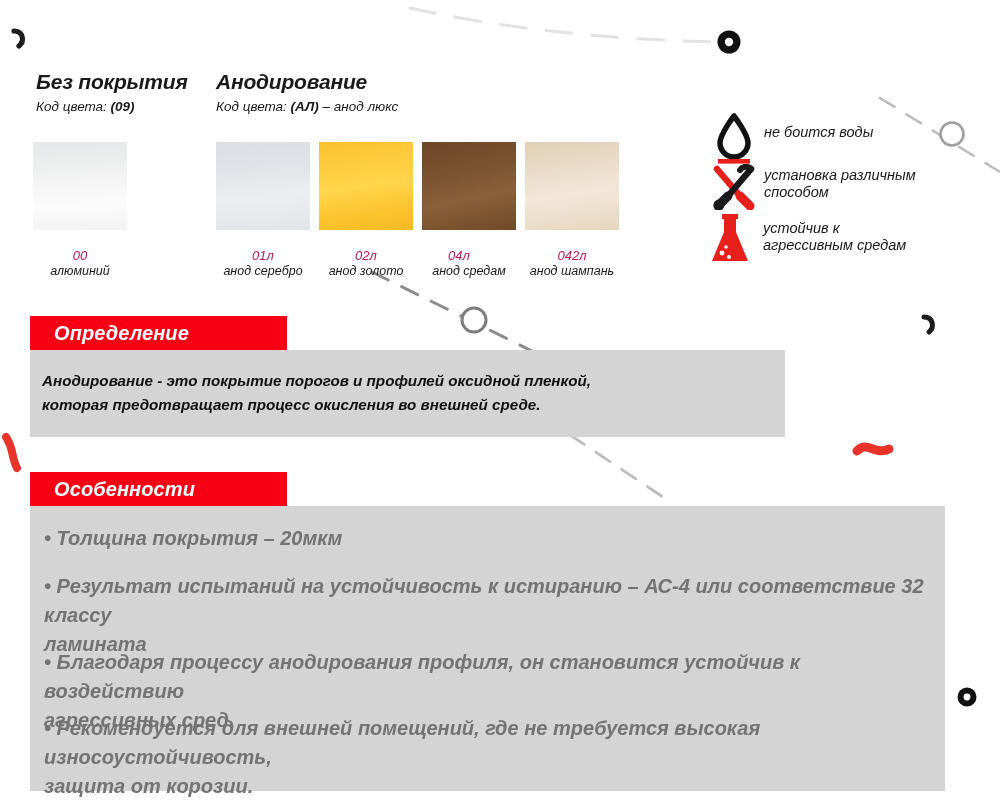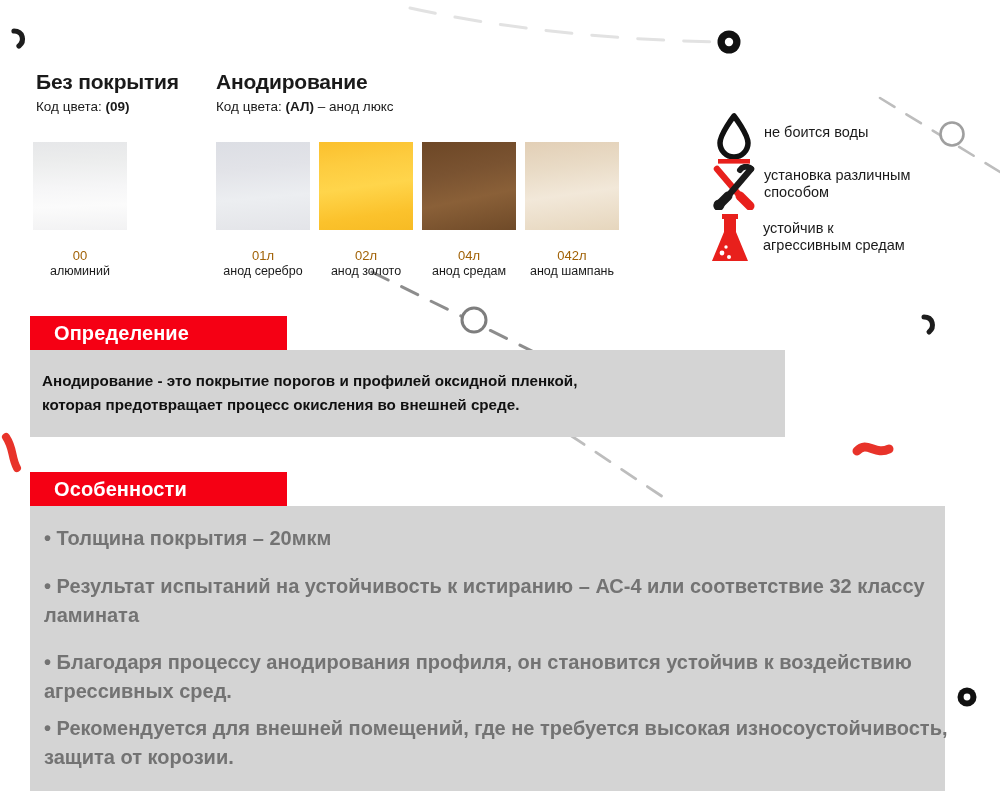--- a/index.html
+++ b/index.html
@@ -6,20 +6,21 @@
   html, body {
     width: 1000px; height: 800px;
     background: #ffffff;
     font-family: "Liberation Sans", sans-serif;
     overflow: hidden;
   }
   #page {
     position: relative;
     width: 960px; height: 800px;
     background: #ffffff;
+    font-style: italic;
   }
   #deco-svg { position: absolute; left: 0; top: 0; width: 1000px; height: 800px; }
 
   
   .col-title {
     position: absolute;
     font-size: 21px;
     font-weight: bold;
     color: #1a1a1a;
     letter-spacing: -0.2px;
@@ -52,21 +53,21 @@
   }
   .sw-champ {
     background: linear-gradient(172deg,#e2cfb6 0%,#e9dbc6 30%,#f2e8d9 58%,#e6d6bd 100%);
   }
 
   .sw-code {
     position: absolute;
     width: 94px;
     text-align: center;
     font-size: 13px;
-    color: #a16207;
+    color: #be185d;
     white-space: nowrap;
   }
   .sw-name {
     position: absolute;
     width: 120px;
     text-align: center;
     font-size: 12.5px;
     color: #1a1a1a;
     white-space: nowrap;
   }
@@ -161,21 +162,21 @@
 
   <div class="swatch sw-alu" style="left:33px;  top:142px;"></div>
   <div class="swatch sw-silver" style="left:216px; top:142px;"></div>
   <div class="swatch sw-gold" style="left:319px; top:142px;"></div>
   <div class="swatch sw-bronze" style="left:422px; top:142px;"></div>
   <div class="swatch sw-champ" style="left:525px; top:142px;"></div>
 
   <div class="sw-code" style="left:33px;  top:248px;">00</div>
   <div class="sw-code" style="left:216px; top:248px;">01л</div>
   <div class="sw-code" style="left:319px; top:248px;">02л</div>
-  <div class="sw-code" style="left:422px; top:248px;">04л</div>
+  <div class="sw-code" style="left:412px; top:248px;">04л</div>
   <div class="sw-code" style="left:525px; top:248px;">042л</div>
 
   <div class="sw-name" style="left:20px;  top:264px;">алюминий</div>
   <div class="sw-name" style="left:203px; top:264px;">анод серебро</div>
   <div class="sw-name" style="left:306px; top:264px;">анод золото</div>
   <div class="sw-name" style="left:409px; top:264px;">анод средам</div>
   <div class="sw-name" style="left:512px; top:264px;">анод шампань</div>
 
   <svg class="legend-item" style="left:712px; top:112px; width:44px; height:52px;" viewBox="0 0 44 52">
     <path d="M22,4 C22,4 8,22 8,31 a14,14 0 0 0 28,0 C36,22 22,4 22,4 Z" fill="none" stroke="#111111" stroke-width="5.5" stroke-linejoin="round"></path>

